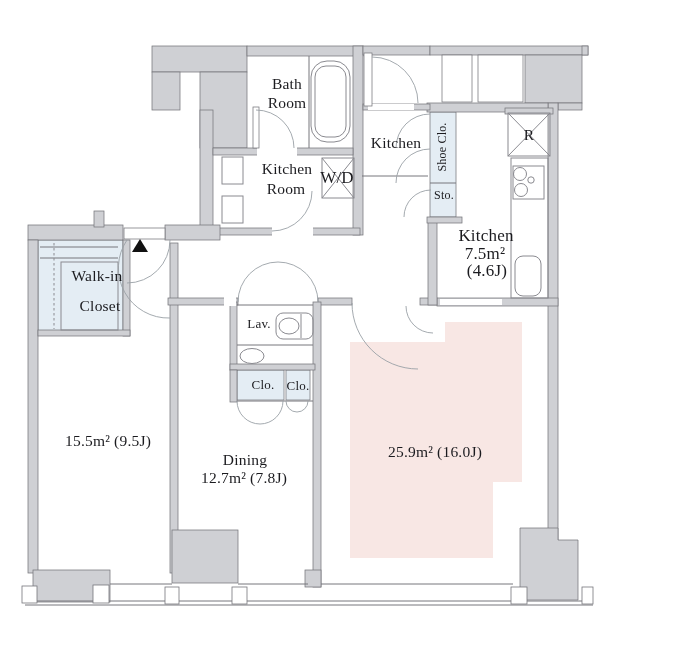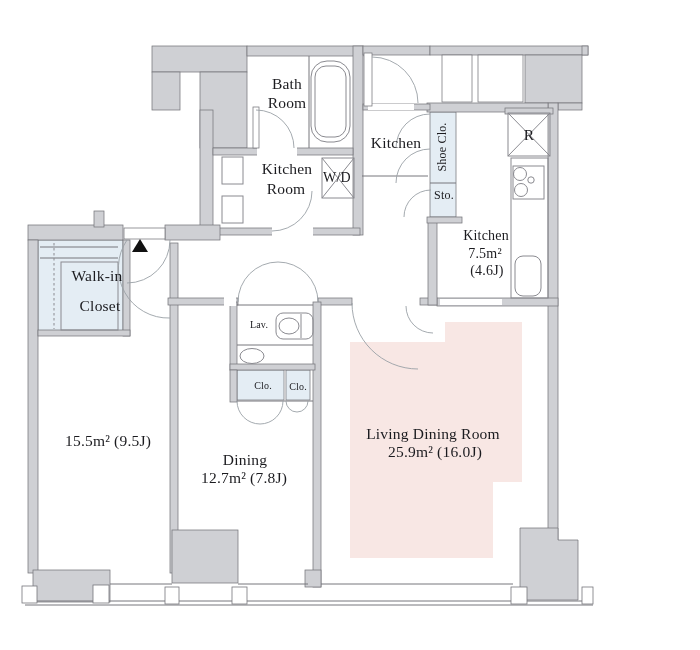--- a/index.html
+++ b/index.html
@@ -1,22 +1,22 @@
 <!DOCTYPE html>
 <html><head>
 <meta charset="utf-8">
 <style>
   html,body{margin:0;padding:0;background:#ffffff;}
   #plan{position:relative;width:597px;height:650px;background:#ffffff;overflow:hidden;
         font-family:"Liberation Serif","DejaVu Serif",serif;}
   #plan svg{position:absolute;left:0;top:0;}
   .lbl{position:absolute;transform:translate(-50%,-50%);white-space:nowrap;
        color:#1b1b1f;font-size:15.5px;line-height:1.1;text-align:center;letter-spacing:.2px;}
-  .s14{font-size:14px;}
-  .s13{font-size:10px;}
+  .s14{font-size:17px;}
+  .s13{font-size:13px;}
   .s12{font-size:12px;}
   .vert{transform:translate(-50%,-50%) rotate(-90deg);}
   .north{transform:translate(-50%,-50%) rotate(88deg);font-weight:bold;font-size:13px;}
 </style>
 </head>
 <body>
 
 <div id="plan">
 
 <svg width="700" height="650" viewBox="0 0 700 650">
@@ -195,16 +195,15 @@
   <div class="lbl s14" style="left:485px;top:254px">7.5m²</div>
   <div class="lbl s14" style="left:487px;top:271px">(4.6J)</div>
   <div class="lbl" style="left:97px;top:276px">Walk-in</div>
   <div class="lbl" style="left:100px;top:306px">Closet</div>
   <div class="lbl" style="left:108px;top:441px">15.5m²  (9.5J)</div>
   <div class="lbl s13" style="left:259px;top:324px">Lav.</div>
   <div class="lbl s13" style="left:263px;top:385px">Clo.</div>
   <div class="lbl s13" style="left:298px;top:386px">Clo.</div>
   <div class="lbl" style="left:245px;top:460px">Dining</div>
   <div class="lbl" style="left:244px;top:478px">12.7m²  (7.8J)</div>
-  <div class="lbl" style="left:433px;top:434px">Living Dining Room</div>
   <div class="lbl" style="left:435px;top:452px">25.9m²  (16.0J)</div>
   <div class="lbl north" style="left:676px;top:590px">N</div>
 </div>
 
 </body></html>

